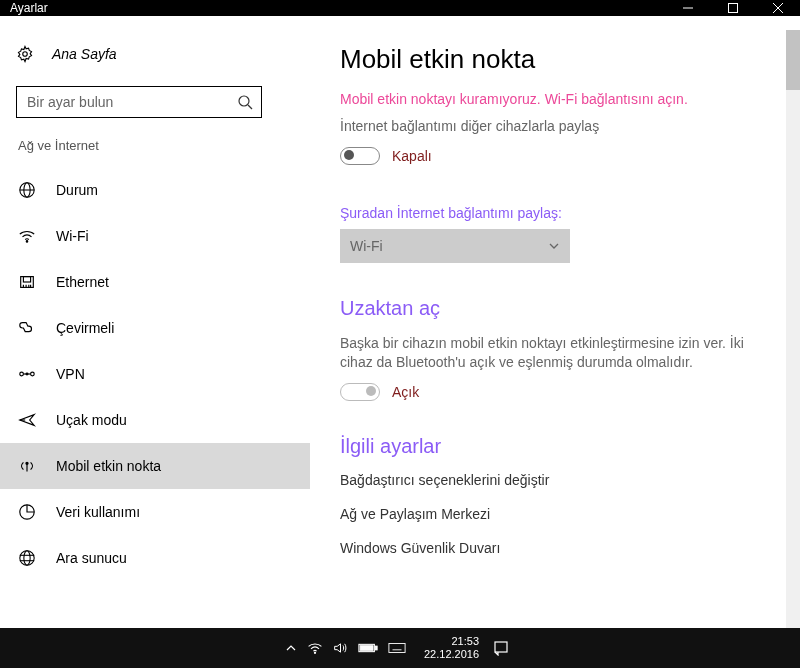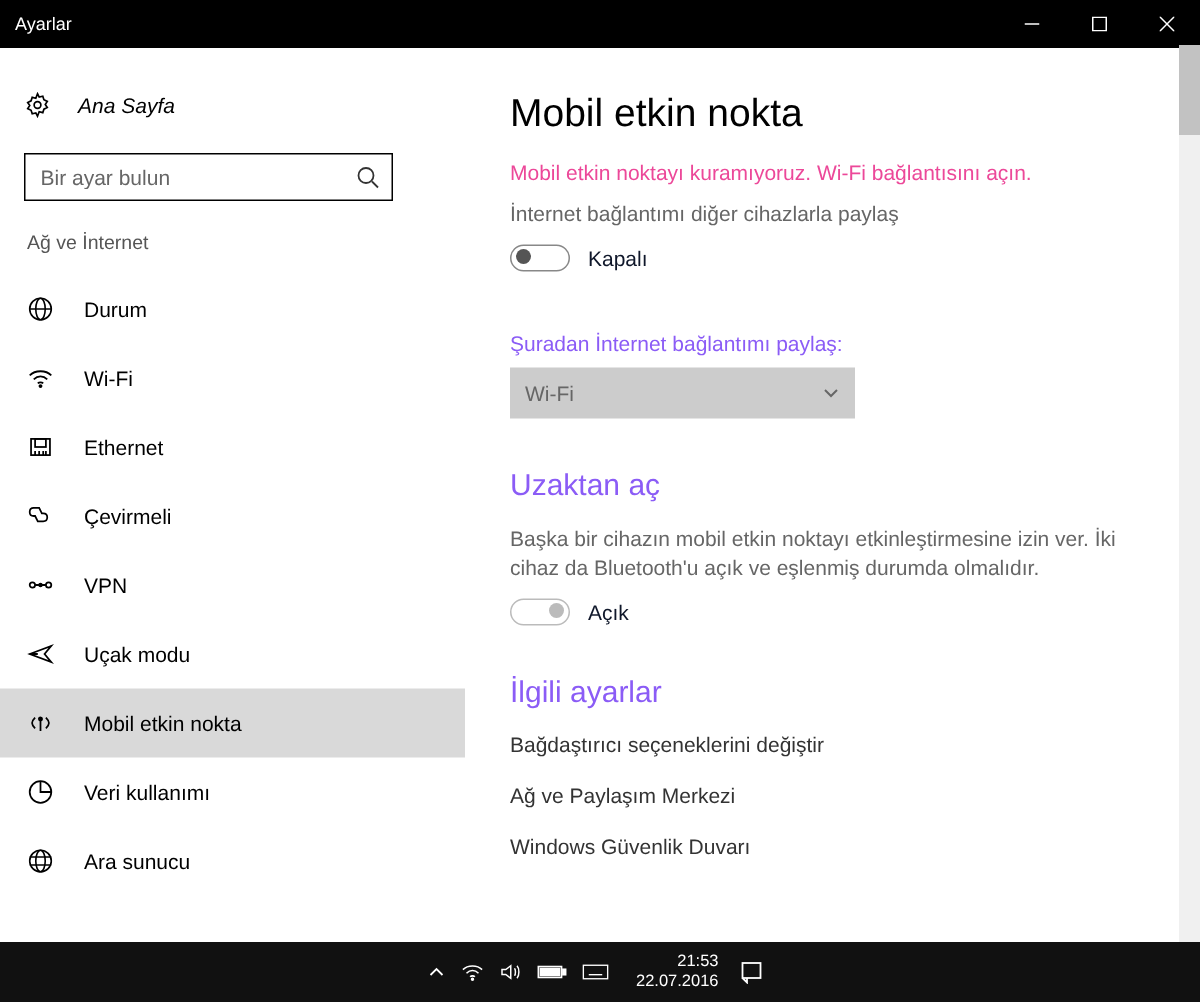--- a/index.html
+++ b/index.html
@@ -1,19 +1,19 @@
 <!DOCTYPE html>
 <html><head>
 <meta charset="utf-8">
 <style>
 * { margin: 0; padding: 0; box-sizing: border-box; font-family: "Segoe UI", Arial, sans-serif; }
 body { width: 800px; height: 668px; overflow: hidden; background: #fff; position: relative; }
 
 
-.titlebar { height: 32px; background: #000; display: flex; align-items: center; color: #fff; }
+.titlebar { height: 16px; background: #000; display: flex; align-items: center; color: #fff; }
 .titlebar .title { padding-left: 10px; font-size: 12px; flex: 1; }
 .titlebar .ctrl { width: 45px; height: 30px; display: flex; align-items: center; justify-content: center; cursor: pointer; }
 .titlebar .ctrl svg { stroke: #fff; }
 
 
 .window-body { display: flex; height: 598px; background: #fff; position: relative; }
 .scrollbar { position: absolute; right: 0; top: 30px; width: 14px; height: 598px; background: #f0f0f0; }
 .scrollbar .thumb { position: absolute; top: 0; left: 0; width: 14px; height: 60px; background: #c2c2c2; }
 
 .sidebar { width: 310px; padding: 20px 10px 10px 16px; }
@@ -39,21 +39,21 @@
 .error-text { color: #ec4899; font-size: 14px; margin-bottom: 10px; }
 .desc { color: #666; font-size: 14px; margin-bottom: 10px; line-height: 1.4; }
 .label { color: #8b5cf6; font-size: 14px; margin-bottom: 8px; margin-top: 40px; }
 
 .toggle { display: flex; align-items: center; margin-bottom: 6px; }
 .toggle .track { width: 40px; height: 18px; border: 1.5px solid #888; border-radius: 10px; position: relative; margin-right: 12px; }
 .toggle .knob { width: 10px; height: 10px; background: #555; border-radius: 50%; position: absolute; top: 2.5px; left: 3px; }
 .toggle.on .knob { left: auto; right: 3px; }
 .toggle.disabled .track { border-color: #bbb; }
 .toggle.disabled .knob { background: #bbb; }
-.toggle .tlabel { font-size: 14px; color: #0f172a; }
+.toggle .tlabel { font-size: 14px; color: #7f1d1d; }
 
 .dropdown { width: 230px; height: 34px; background: #ccc; display: flex; align-items: center; padding: 0 10px; justify-content: space-between; color: #666; font-size: 14px; margin-top: 4px; }
 .dropdown svg { stroke: #666; }
 
 .link { font-size: 14px; color: #333; margin-bottom: 18px; cursor: pointer; display: block; }
 
 
 .taskbar { position: absolute; bottom: 0; left: 0; width: 800px; height: 40px; background: #111; display: flex; align-items: center; justify-content: center; padding-right: 6px; color: #fff; font-size: 11px; }
 .taskbar .tray { display: flex; align-items: center; gap: 10px; }
 .taskbar .clock { text-align: right; line-height: 1.2; margin-left: 8px; margin-right: 4px; }
@@ -263,20 +263,20 @@
         <rect x="1" y="1" width="18" height="10"></rect>
         <line x1="4" y1="4" x2="4" y2="4"></line>
         <line x1="7" y1="4" x2="7" y2="4"></line>
         <line x1="10" y1="4" x2="10" y2="4"></line>
         <line x1="13" y1="4" x2="13" y2="4"></line>
         <line x1="16" y1="4" x2="16" y2="4"></line>
         <line x1="5" y1="8" x2="15" y2="8"></line>
       </svg>
     <div class="clock">
       <div>21:53</div>
-      <div>22.07.2016</div>
+      <div>22.12.2016</div>
     </div>
     <svg width="16" height="16" viewBox="0 0 16 16" fill="none" stroke="#fff" stroke-width="1.2">
         <rect x="2" y="2" width="12" height="10"></rect>
         <path d="M2 12l3 3V12"></path>
       </svg>
   </div>
 </div>
 
 </body></html>

